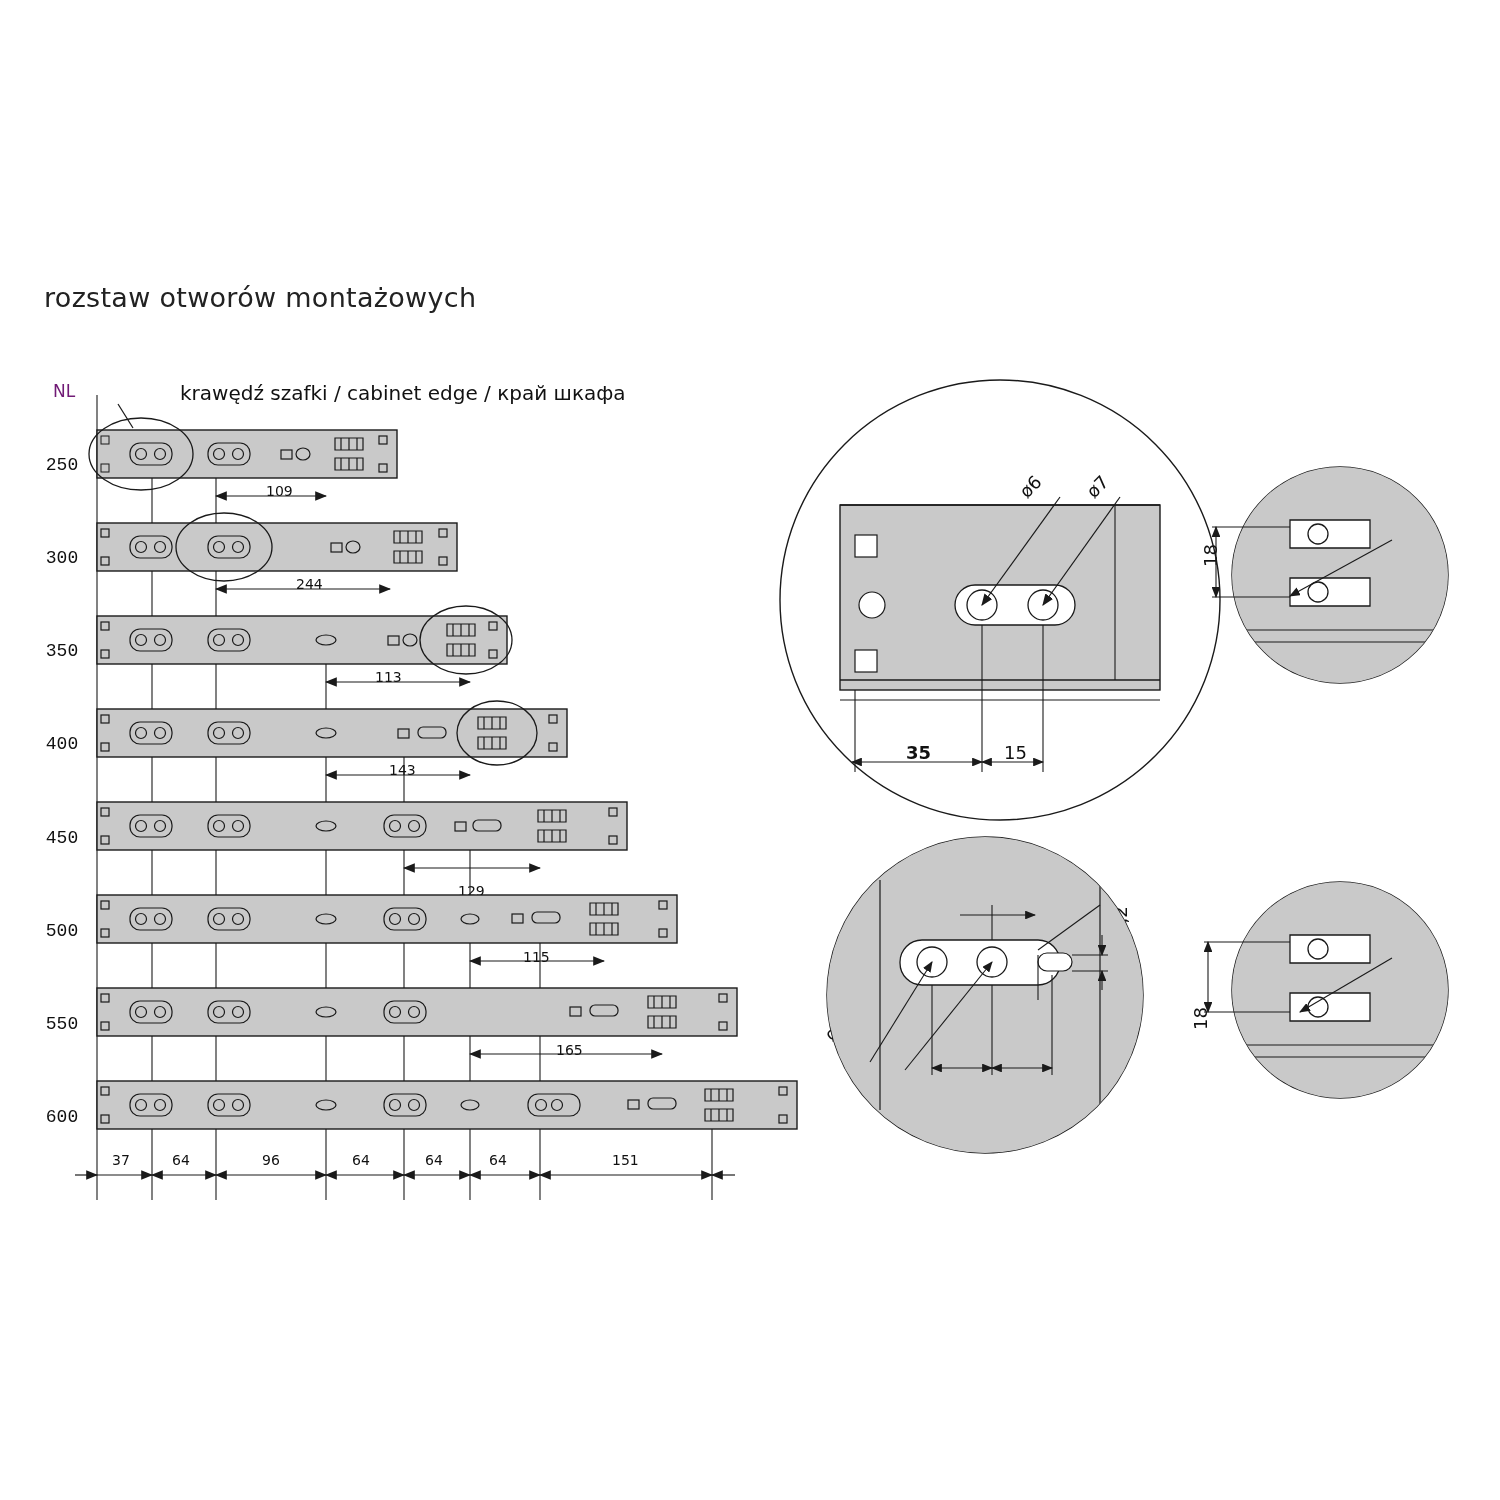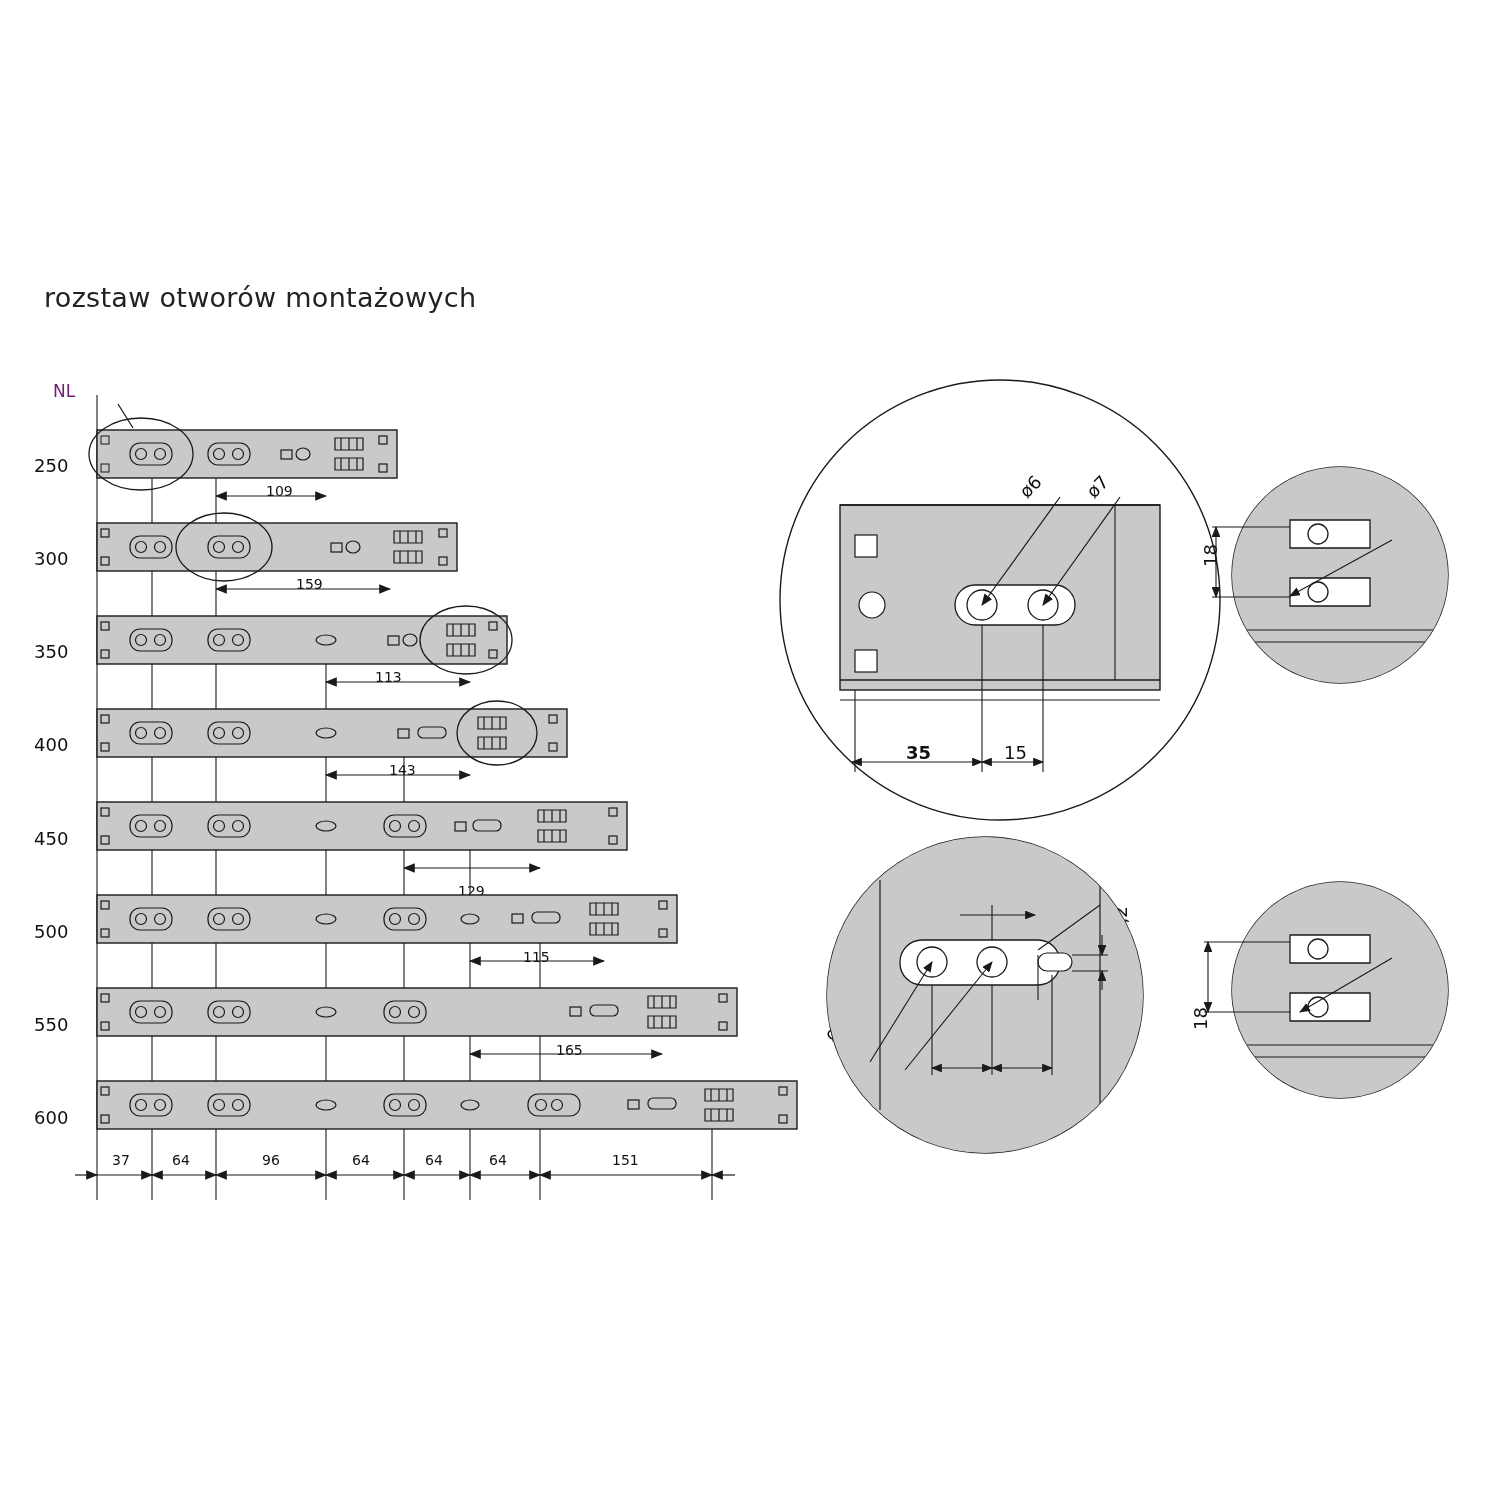--- a/index.html
+++ b/index.html
@@ -1,44 +1,45 @@
 <!DOCTYPE html>
 <html><head>
 <meta charset="utf-8">
 <style>
   html,body{margin:0;padding:0;background:#ffffff;}
   body{width:1500px;height:1500px;position:relative;font-family:"DejaVu Sans",sans-serif;color:#1a1a1a;overflow:hidden;}
   .root{position:absolute;left:0;top:0;width:1500px;height:1500px;}
   .title{position:absolute;left:44px;top:282px;font-size:27px;letter-spacing:.3px;color:#222;}
   .nl-label{position:absolute;left:53px;top:381px;font-size:17px;color:#701a75;}
   .edge-label{position:absolute;left:180px;top:381px;font-size:20px;color:#111;white-space:nowrap;}
-  .row-label{position:absolute;font-size:18px;color:#111;width:56px;text-align:left;}
+  .row-label{position:absolute;font-size:18px;color:#111;width:56px;text-align:center;font-family:Liberation Mono, monospace;}
   .dimtext{position:absolute;font-size:14px;color:#111;white-space:nowrap;}
   svg{position:absolute;left:0;top:0;width:1500px;height:1500px;overflow:visible;}
   .detail-txt{position:absolute;font-size:18px;color:#111;white-space:nowrap;}
 </style>
 </head>
 <body>
 
 <div class="root">
 
   <div class="title">rozstaw otworów montażowych</div>
   <div class="nl-label">NL</div>
+  <div class="edge-label">krawędź szafki / cabinet edge / край шкафа</div>
 
   <div class="row-label" style="left:34px;top:455px;">250</div>
   <div class="row-label" style="left:34px;top:548px;">300</div>
   <div class="row-label" style="left:34px;top:641px;">350</div>
   <div class="row-label" style="left:34px;top:734px;">400</div>
   <div class="row-label" style="left:34px;top:828px;">450</div>
   <div class="row-label" style="left:34px;top:921px;">500</div>
   <div class="row-label" style="left:34px;top:1014px;">550</div>
   <div class="row-label" style="left:34px;top:1107px;">600</div>
 
   <div class="dimtext" style="left:266px;top:483px;">109</div>
-  <div class="dimtext" style="left:296px;top:576px;">159</div>
+  <div class="dimtext" style="left:296px;top:576px;">244</div>
   <div class="dimtext" style="left:375px;top:669px;">113</div>
   <div class="dimtext" style="left:389px;top:762px;">143</div>
   <div class="dimtext" style="left:458px;top:856px;margin-top:27px;">129</div>
   <div class="dimtext" style="left:523px;top:949px;">115</div>
   <div class="dimtext" style="left:556px;top:1042px;">165</div>
 
   <div class="dimtext" style="left:112px;top:1152px;">37</div>
   <div class="dimtext" style="left:172px;top:1152px;">64</div>
   <div class="dimtext" style="left:262px;top:1152px;">96</div>
   <div class="dimtext" style="left:352px;top:1152px;">64</div>

